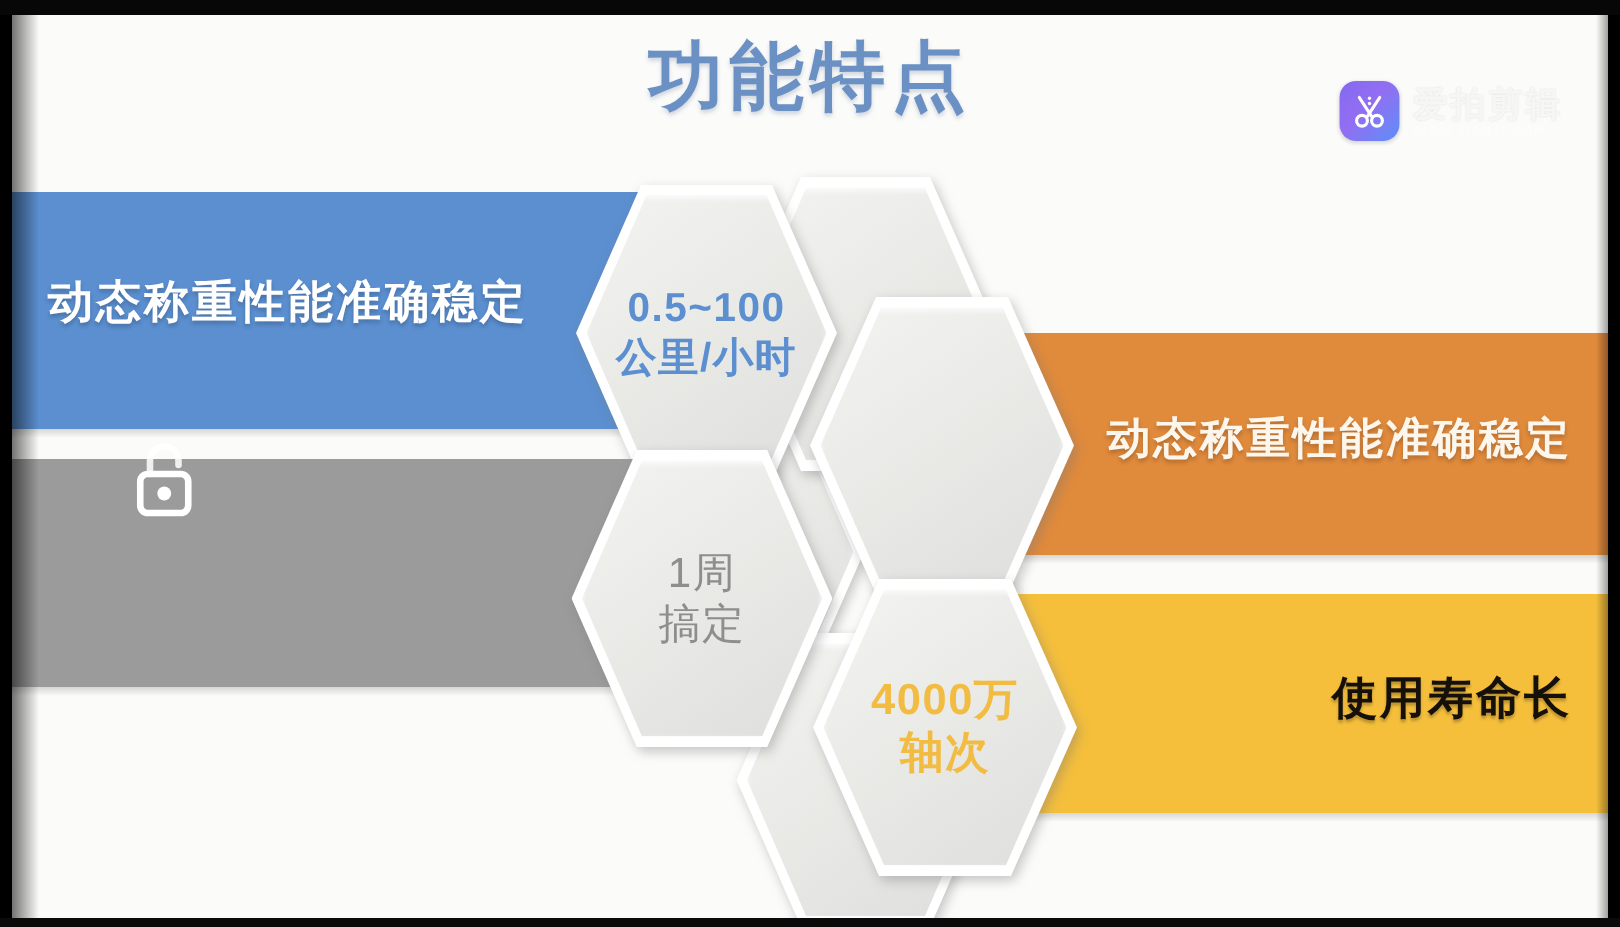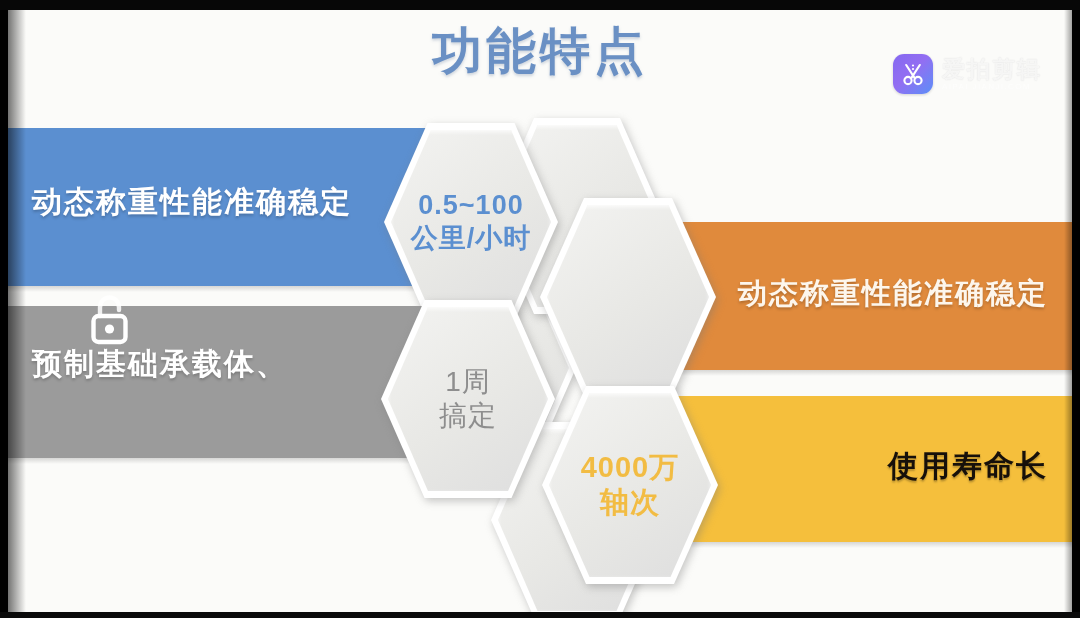--- a/index.html
+++ b/index.html
@@ -180,21 +180,20 @@
     <div class="bar-shadow" style="left:0px;top:450px;width:420px;"></div>
 
     <div id="unlock-icon" style="left:78px;top:284px;width:46px;height:58px;">
       <svg width="46" height="58" viewBox="0 0 46 58" fill="none">
         <path d="M14 24 V15.5 C14 9.7 18.2 5.5 23.5 5.5 C28.8 5.5 33 9.7 33 15.5 V18" stroke="#ffffff" stroke-width="4.4" stroke-linecap="round" fill="none" opacity="0.85"></path>
         <rect x="7.5" y="24" width="32" height="26" rx="5" ry="5" stroke="#ffffff" stroke-width="4.4" fill="none"></rect>
         <circle cx="23.5" cy="37" r="4.6" fill="#ffffff"></circle>
       </svg>
     </div>
 
-    <div class="bar-text" style="left: 24px; top: 338px; width: 380px; font-size: 30px; color: rgb(255, 255, 255); text-shadow: rgba(0, 0, 0, 0.22) 0px 2px 3px;">预制基础承载体、</div>
 
     <div class="hexwrap hex-shadow" style="left:373px;top:292px;width:174px;height:198px;">
       <div class="hex hex-outer"></div>
       <div class="hex hex-inner"></div>
     </div>
     <div class="hex-label" style="left: 373px; top: 292px; width: 174px; height: 198px; font-size: 28px; font-weight: normal; color: rgb(142, 142, 142);">
       <span class="l1">1周</span>
       <span class="l2">搞定</span>
     </div>
 

